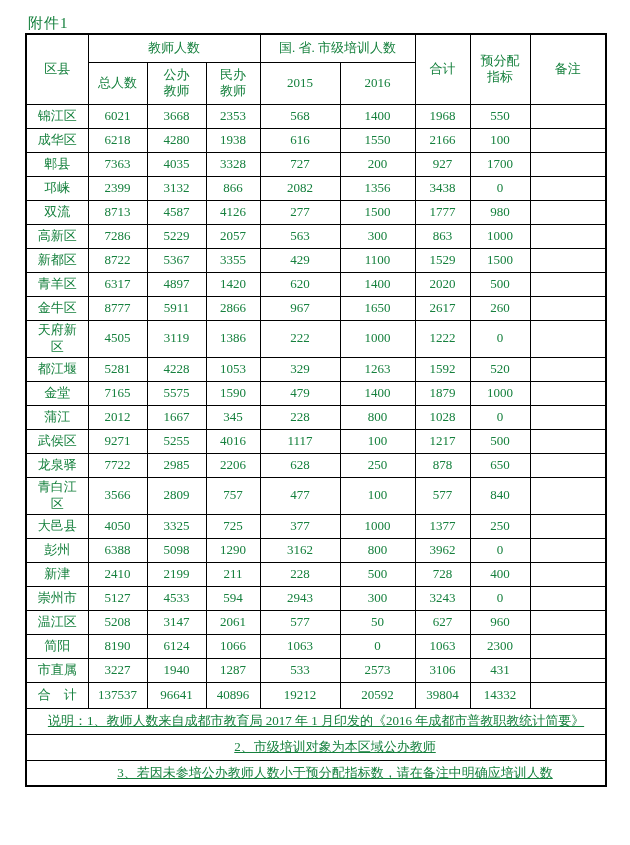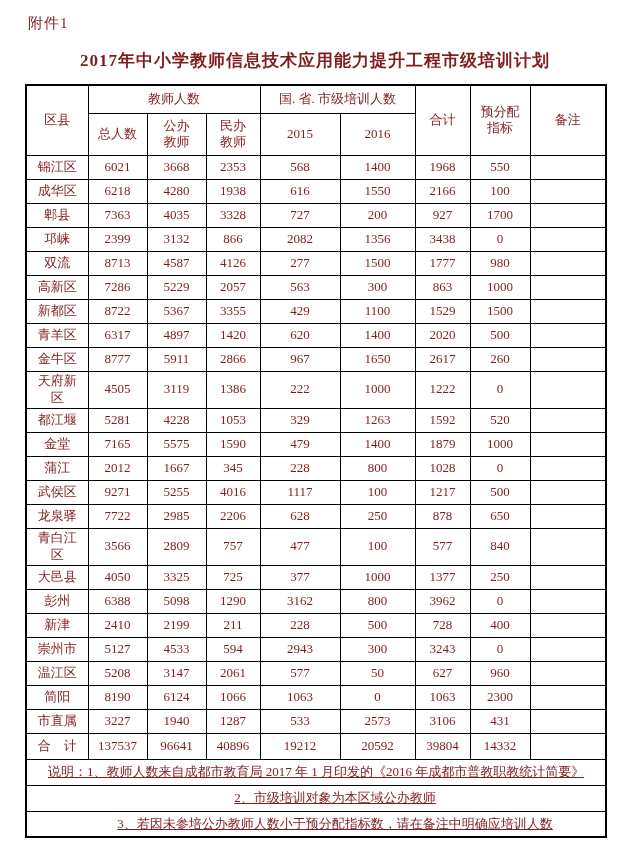--- a/index.html
+++ b/index.html
@@ -7,21 +7,21 @@
     padding: 0;
     background: #e8e8e8;
     font-family: "Liberation Serif", "DejaVu Serif", serif;
   }
   .page {
     position: relative;
     width: 630px;
     height: 845px;
     margin: 0 auto;
     background: #ffffff;
-    color: #7f1d1d;
+    color: #15803d;
     box-sizing: border-box;
     padding: 10px 0 0 0;
   }
   .attachment {
     margin: 4px 0 0 28px;
     font-size: 15px;
     letter-spacing: 1px;
   }
   .doc-title {
     margin: 16px 10px 12px 10px;
@@ -61,21 +61,20 @@
     text-decoration: underline;
   }
   td.note-cell.indent { padding-left: 40px; text-align: center; }
   td.district-col { letter-spacing: 0px; }
 </style>
 </head>
 <body>
 
 <div class="page">
   <div class="attachment">附件1</div>
-  <div class="doc-title">2017年中小学教师信息技术应用能力提升工程市级培训计划</div>
 
   <table class="main">
     <colgroup>
       <col style="width:62px">
       <col style="width:59px">
       <col style="width:59px">
       <col style="width:54px">
       <col style="width:80px">
       <col style="width:75px">
       <col style="width:55px">

